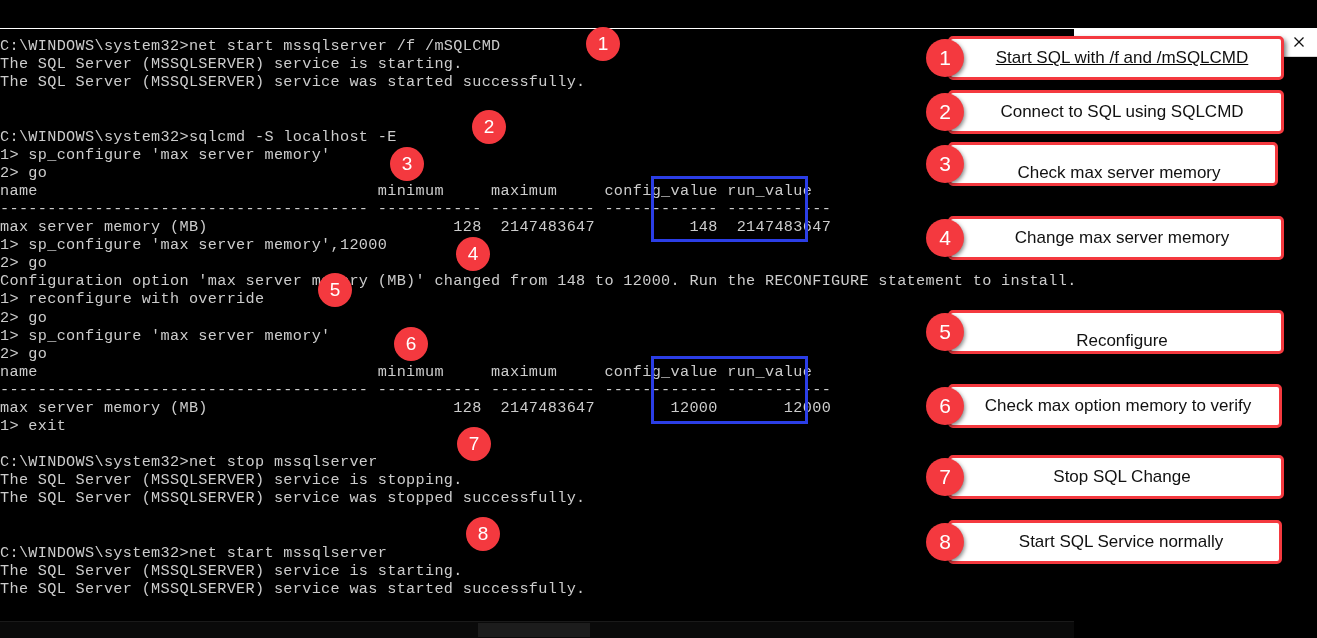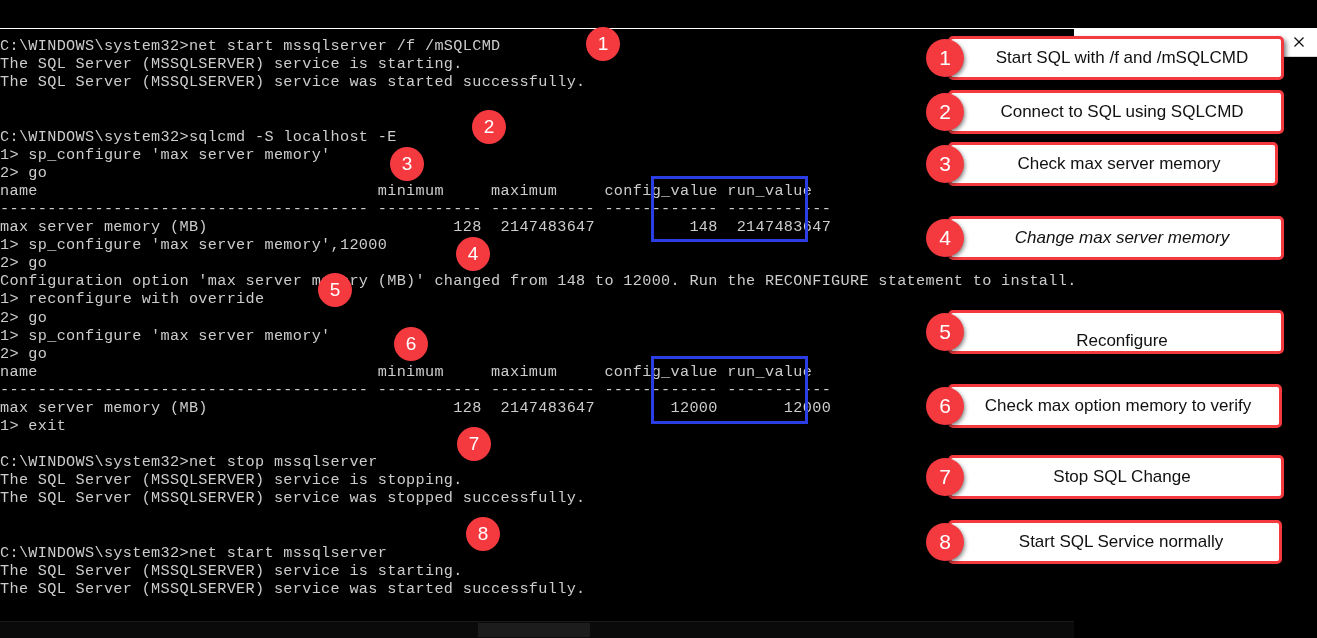--- a/index.html
+++ b/index.html
@@ -258,48 +258,48 @@
     <span>6</span>
   </div>
   <div class="marker" style="left:457px; top:427px;">
     <span>7</span>
   </div>
   <div class="marker" style="left:466px; top:517px;">
     <span>8</span>
   </div>
 
   <div class="callout" style="left:926px; top:36px; width:358px;">
-    <div class="callout-box" style="width:336px;">
+    <div class="callout-box" style="width:336px;text-decoration:underline;">
       <span class="callout-label">Start SQL with /f and /mSQLCMD</span>
     </div>
     <div class="badge">
       <span>1</span>
     </div>
   </div>
 
   <div class="callout" style="left:926px; top:90px; width:358px;">
     <div class="callout-box" style="width:336px;">
       <span class="callout-label">Connect to SQL using SQLCMD</span>
     </div>
     <div class="badge">
       <span>2</span>
     </div>
   </div>
 
   <div class="callout" style="left:926px; top:142px; width:352px;">
-    <div class="callout-box" style="width:330px;">
+    <div class="callout-box" style="width:330px;align-items:flex-end;">
       <span class="callout-label">Check max server memory</span>
     </div>
     <div class="badge">
       <span>3</span>
     </div>
   </div>
 
   <div class="callout" style="left:926px; top:216px; width:358px;">
-    <div class="callout-box" style="width:336px;font-style:italic;">
+    <div class="callout-box" style="width:336px;">
       <span class="callout-label">Change max server memory</span>
     </div>
     <div class="badge">
       <span>4</span>
     </div>
   </div>
 
   <div class="callout" style="left:926px; top:310px; width:358px;">
     <div class="callout-box" style="width:336px;align-items:flex-end;">
       <span class="callout-label">Reconfigure</span>

